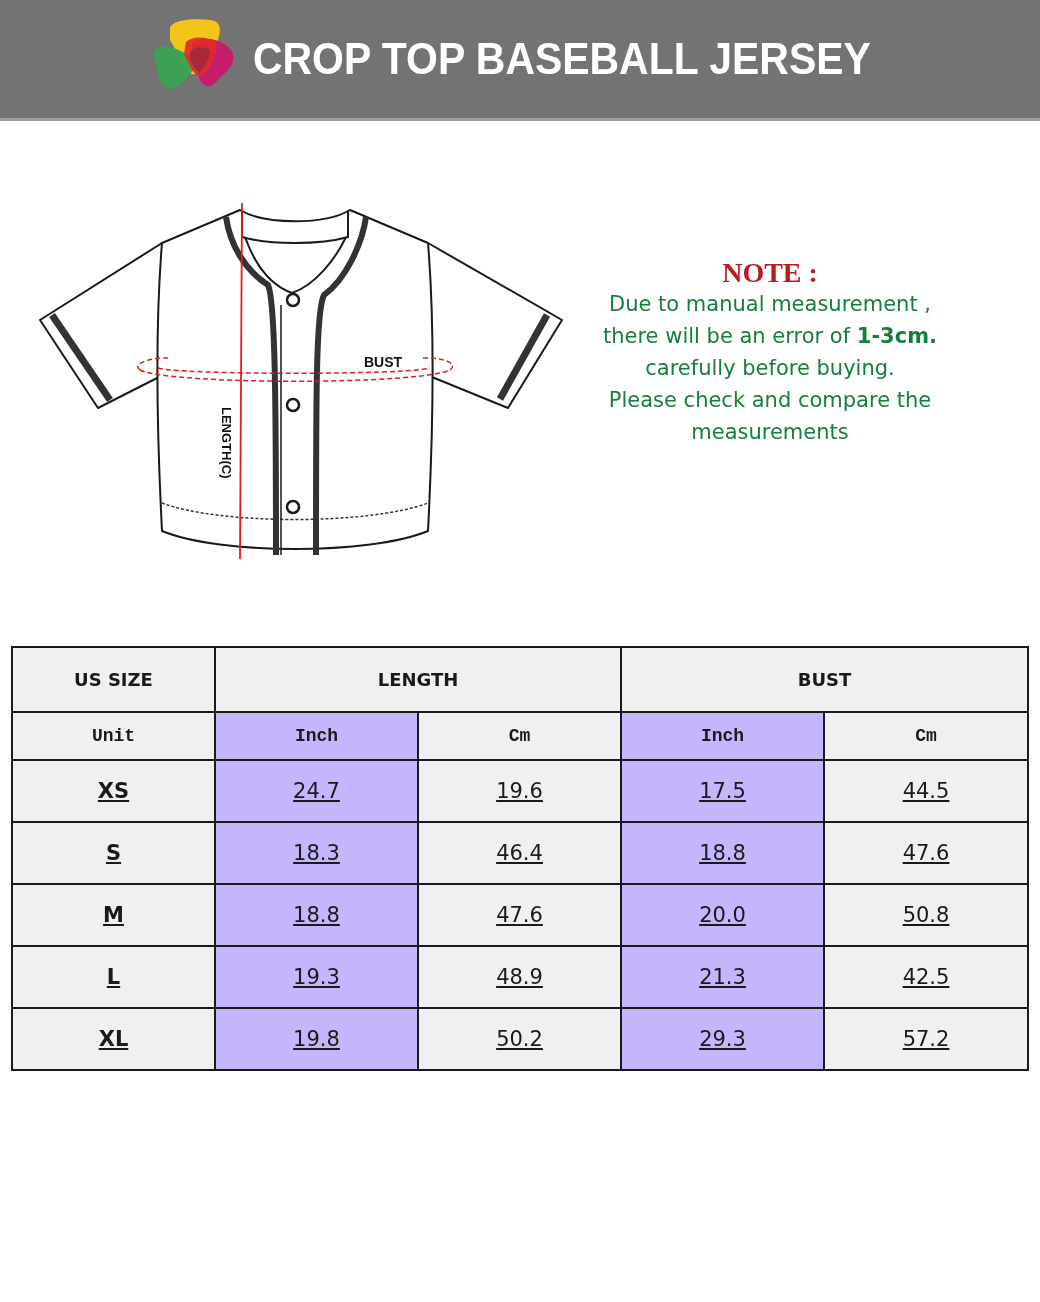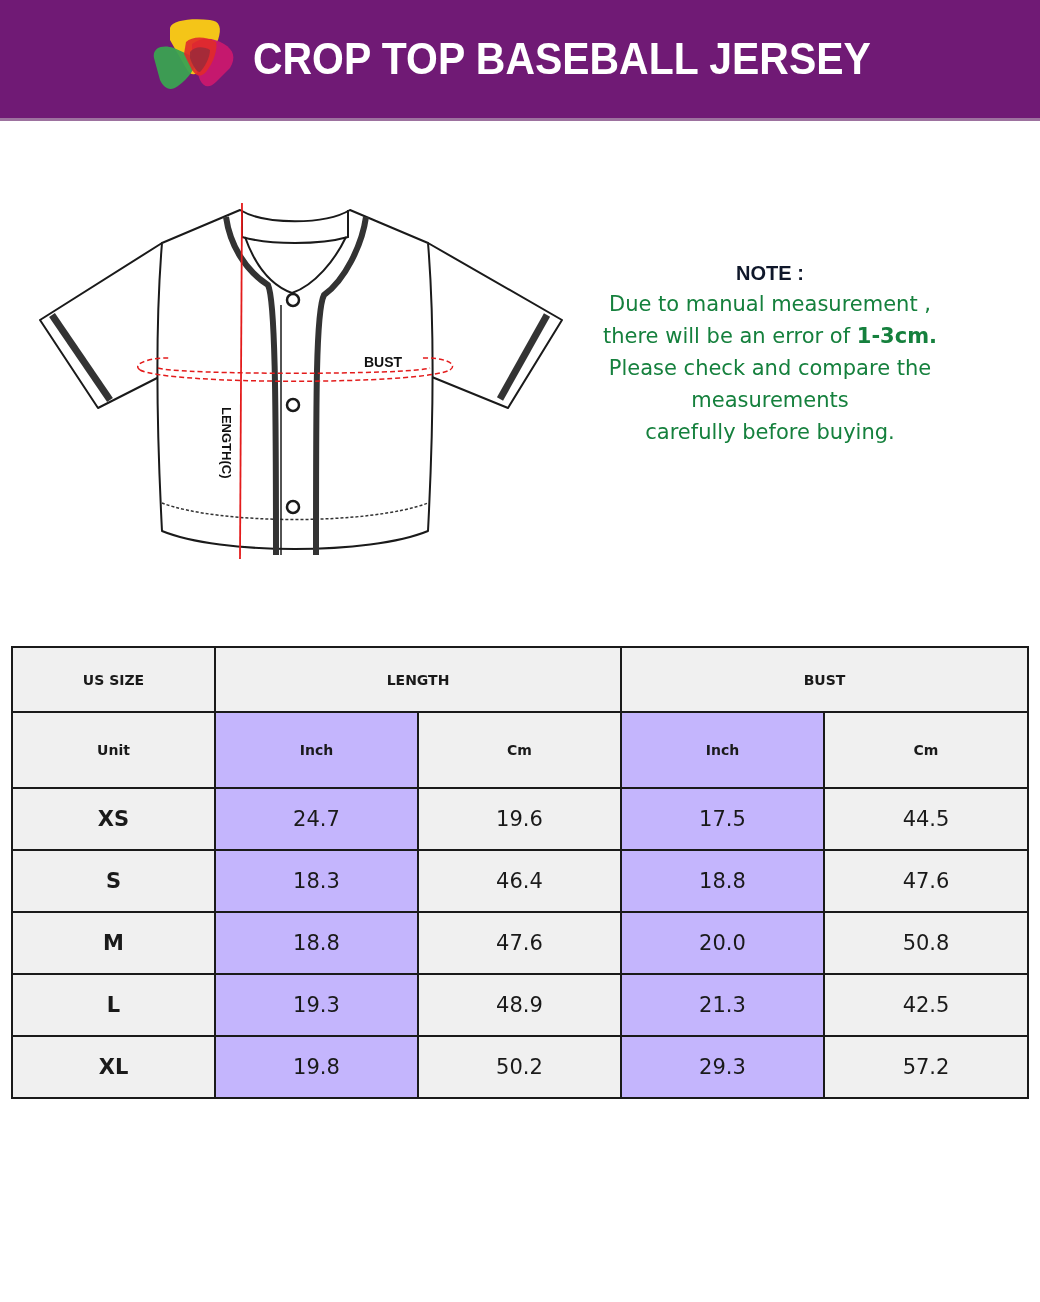--- a/index.html
+++ b/index.html
@@ -1,53 +1,53 @@
 <!DOCTYPE html>
 <html><head>
   <meta charset="utf-8">
   <style>
     * { box-sizing: border-box; margin: 0; padding: 0; }
     html, body { width: 1040px; height: 1302px; background: #ffffff; overflow: hidden; }
     body { position: relative; font-family: "Liberation Sans", sans-serif; color: #111; }
 
     .header-band {
       position: absolute; left: 0; top: 0; width: 1040px; height: 121px;
-      background: #701a75;
+      background: #737373;
     }
     .header-bottom { position:absolute; left:0; top:118px; width:1040px; height:3px; background:#c9c9c9; opacity:.5; }
     .logo { position: absolute; left: 152px; top: 18px; width: 86px; height: 72px; }
     .title {
       position: absolute; left: 253px; top: 34px;
       font-family: "Liberation Sans", sans-serif; font-weight: 700;
       font-size: 44px; color: #ffffff; letter-spacing: 0px;
       transform: scaleX(0.93); transform-origin: left center; white-space: nowrap;
     }
 
     .diagram { position: absolute; left: 30px; top: 195px; width: 540px; height: 370px; }
 
     .note { position: absolute; left: 540px; top: 258px; width: 460px; text-align: center; }
-    .note-title { color: #0f172a; font-weight: 700; font-size: 20px; line-height: 30px; }
+    .note-title { color: #b91c1c; font-weight: 700; font-size: 28px; line-height: 30px; font-family: Liberation Serif, serif; }
     .note-line { font-family: "DejaVu Sans", sans-serif; font-size: 21px; line-height: 32px; color: #15803d; }
     .note-line b { font-weight: 700; margin-top: 20px; }
 
     .size-table {
       position: absolute; left: 11px; top: 646px; width: 1016px;
       border-collapse: collapse; table-layout: fixed;
     }
     .size-table td {
       border: 2px solid #1a1a1a; text-align: center; vertical-align: middle;
       font-family: "DejaVu Sans", sans-serif; font-size: 21px; color: #1a1a1a;
     }
     .size-table .gray { background: #f0f0f0; }
     .size-table .white { background: #c4b5fd; }
     .size-table .bold { font-weight: 700; }
-    .size-table .hdr { font-size: 14px; }
+    .size-table .hdr { font-size: 18px; }
     .row-h1 td { height: 65px; }
-    .row-h2 td { height: 76px; }
-    .row-d td { height: 62px; }
+    .row-h2 td { height: 48px; font-family: Liberation Mono, monospace; }
+    .row-d td { height: 62px; text-decoration: underline; }
     .num { font-weight: 400; font-size: 22px; }
   </style>
 </head>
 <body>
 
 <div class="header-band">
   <svg class="logo" viewBox="0 0 86 72">
     <path d="M18 10 C20 2, 40 0, 58 2 C68 3, 70 10, 66 22 L48 52 C44 58, 38 58, 34 50 L18 22 Z" fill="#f4c518"></path>
     <path d="M2 40 C0 30, 10 26, 22 30 L44 40 C46 46, 38 60, 26 68 C18 74, 12 70, 8 62 Z" fill="#3aa251" opacity="0.95"></path>
     <path d="M40 26 C50 18, 62 20, 72 26 C82 32, 84 40, 78 50 L64 64 C58 70, 52 70, 48 62 L40 40 Z" fill="#c9186e" opacity="0.95"></path>
@@ -93,22 +93,22 @@
   <line x1="212" y1="8" x2="210" y2="364" stroke="#e31b1b" stroke-width="1.8"></line>
 
   <text x="334" y="172" font-family="Liberation Sans, sans-serif" font-size="14" font-weight="700" fill="#111">BUST</text>
   <text x="0" y="0" transform="translate(192 212) rotate(90)" font-family="Liberation Sans, sans-serif" font-size="13" font-weight="700" fill="#111">LENGTH(C)</text>
 </svg>
 
 <div class="note">
   <div class="note-title">NOTE :</div>
   <div class="note-line">Due to manual measurement ,</div>
   <div class="note-line"><span>there will be an error of </span><b>1-3cm.</b></div>
+  <div class="note-line">carefully before buying.</div>
   <div class="note-line">Please check and compare the measurements</div>
-  <div class="note-line">carefully before buying.</div>
 </div>
 
 <table class="size-table">
   <colgroup>
     <col style="width:203px">
       <col style="width:203px">
       <col style="width:203px">
       <col style="width:203px">
       <col style="width:204px">
   </colgroup>

